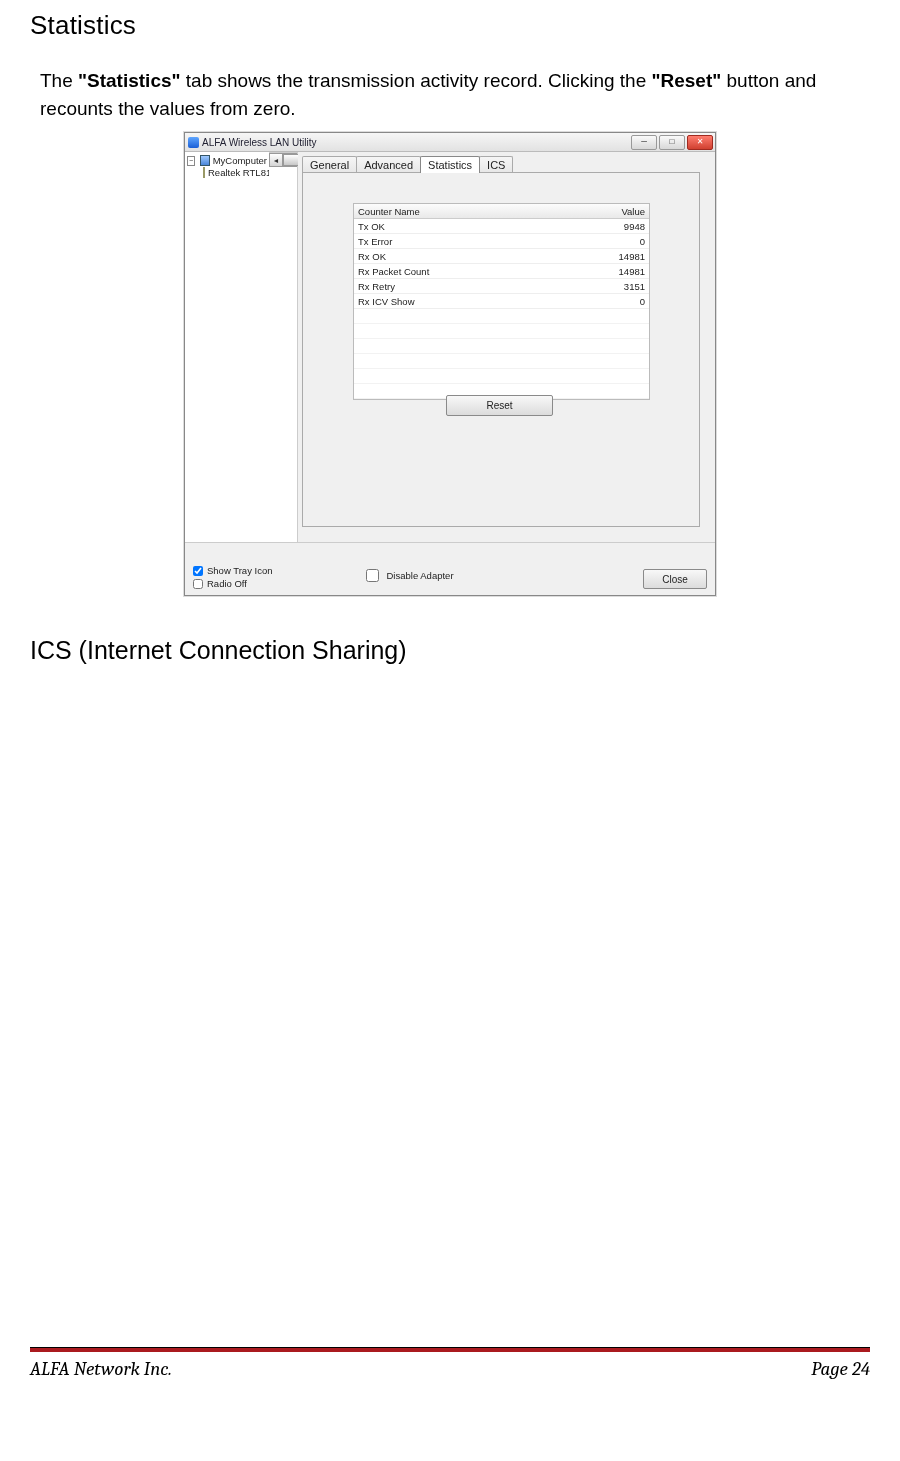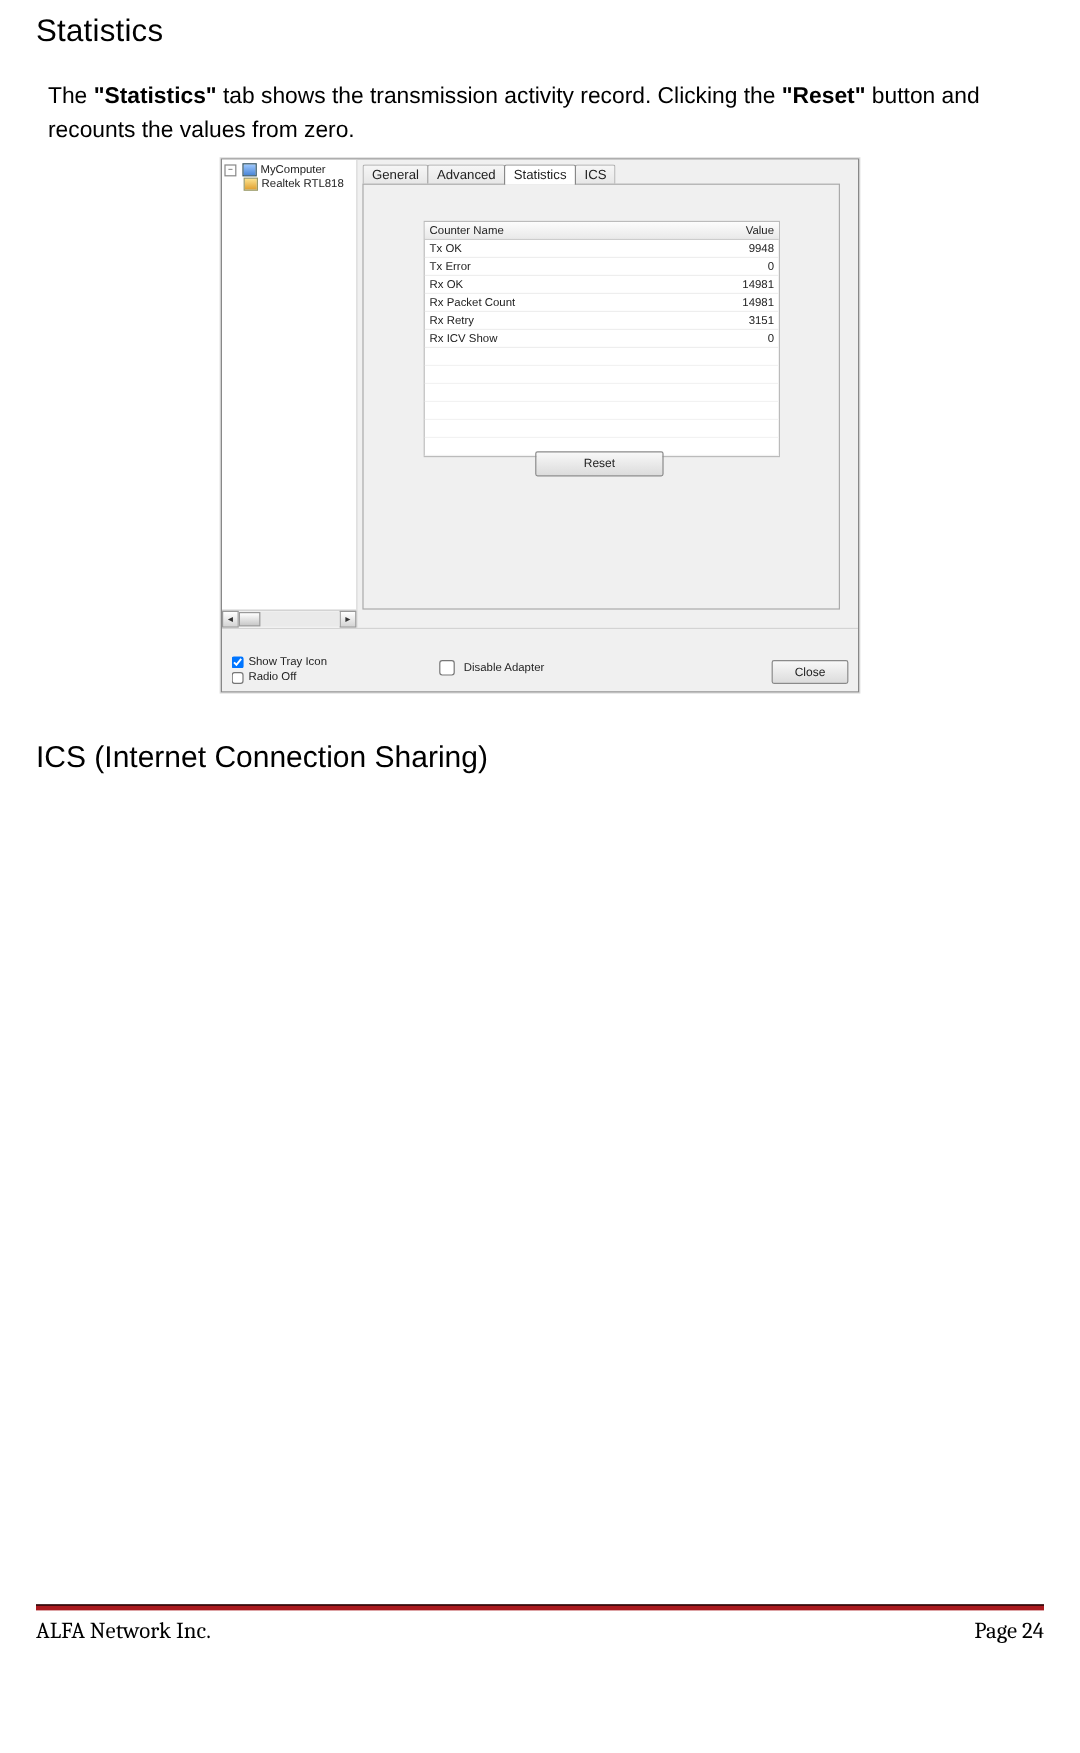--- a/index.html
+++ b/index.html
@@ -94,21 +94,21 @@
   .client {
     display: flex;
     height: 390px;
   }
   .sidebar {
     width: 112px;
     border-right: 1px solid #ccc;
     background: #fff;
     position: relative;
     display: flex;
-    flex-direction: column;
+    flex-direction: row;
   }
   .tree {
     flex: 1;
     padding: 3px 2px;
     font-size: 9.5px;
     overflow: hidden;
     white-space: nowrap;
   }
   .tree-item { display:flex; align-items:center; gap:3px; margin-bottom:1px; }
   .tree-item.child { margin-left: 16px; }
@@ -239,21 +239,22 @@
 
   .h2 {
     font-size: 25px;
     font-weight: normal;
     margin: 30px 0 24px 0;
   }
 
   .footer {
     position: absolute;
     left: 30px; right: 30px;
-    bottom: 30px;
+    bottom: 20px;
+    font-style: italic;
   }
   .footer .bar {
     height: 4px;
     background: #aa1a1f;
     border-top: 1px solid #000;
     margin-bottom: 6px;
   }
   .footer .line {
     display:flex;
     justify-content:space-between;
@@ -266,20 +267,29 @@
 
 <div class="page">
 
   <div class="h1">Statistics</div>
 
   <p class="para">
     <span>The </span><span class="bold">"Statistics"</span><span> tab shows the transmission activity record. Clicking the </span><span class="bold">"Reset"</span><span> button and recounts the values from zero.</span>
   </p>
 
   <div class="window">
+    <div class="titlebar">
+      <span class="ticon"></span>
+      <span class="ttxt">ALFA Wireless LAN Utility</span>
+      <div class="winbtns">
+        <div class="winbtn">─</div>
+        <div class="winbtn">□</div>
+        <div class="winbtn close">✕</div>
+      </div>
+    </div>
 
 
     <div class="client">
       <div class="sidebar">
         <div class="tree">
           <div class="tree-item">
             <span class="expander">−</span>
             <span class="tree-icon pc"></span>
             <span>MyComputer</span>
           </div>

